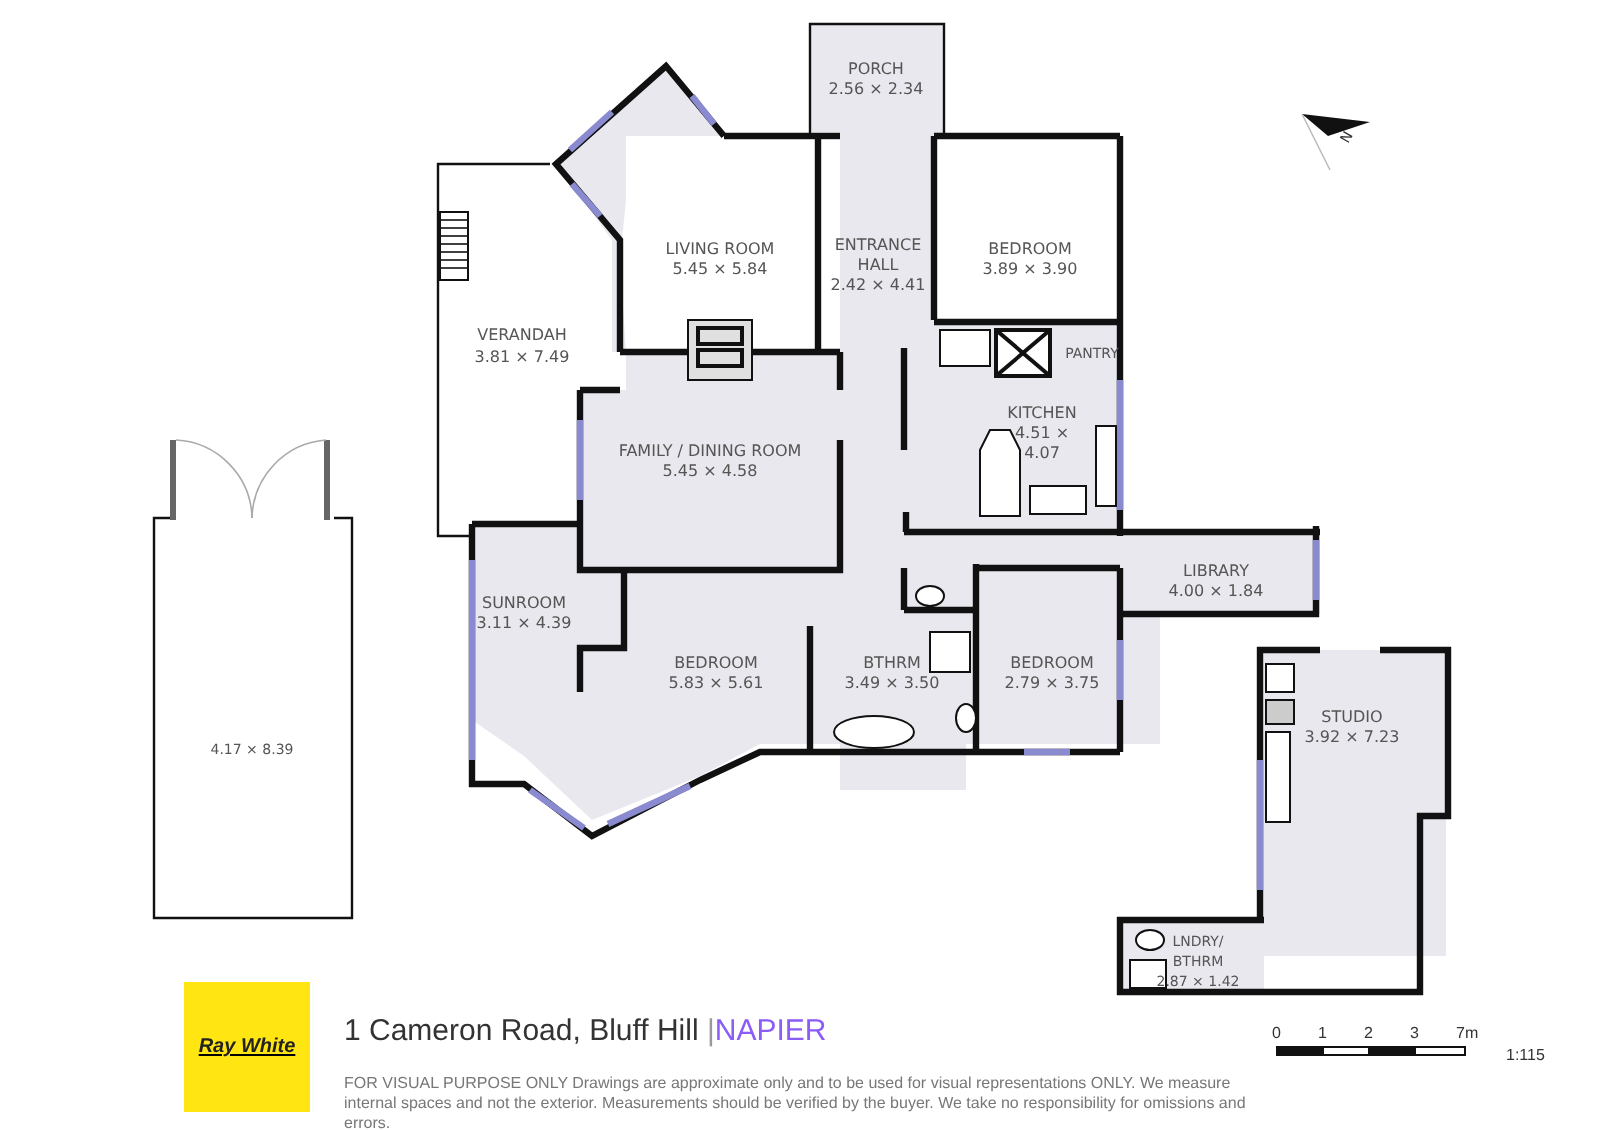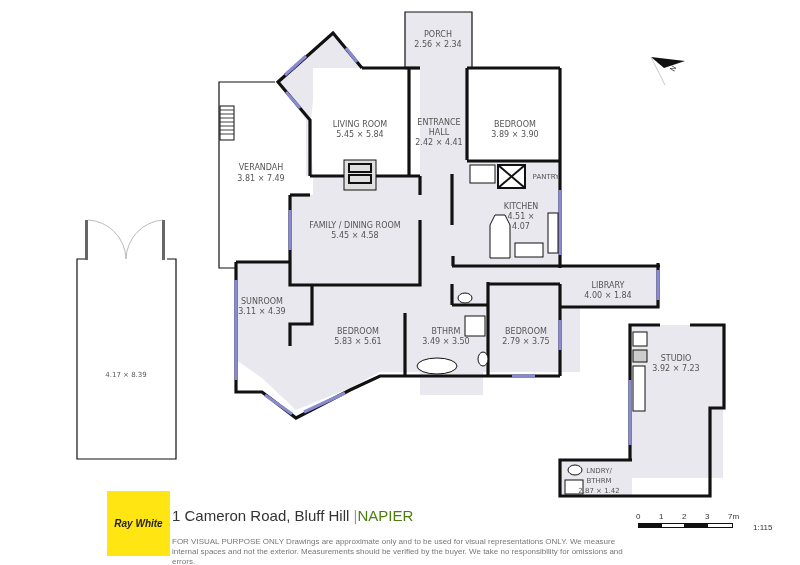--- a/index.html
+++ b/index.html
@@ -5,25 +5,25 @@
   html,body{margin:0;padding:0;background:#fff;}
   body{width:800px;height:565px;position:relative;overflow:hidden;font-family:"Liberation Sans",sans-serif;}
   svg.plan{position:absolute;left:0;top:0;}
   .lbl{font-family:"DejaVu Sans","Liberation Sans",sans-serif;font-size:8px;fill:#555;text-anchor:middle;}
   .lbl-s{font-family:"DejaVu Sans","Liberation Sans",sans-serif;font-size:7px;fill:#555;text-anchor:middle;}
   .room{fill:#e8e8ee;}
   .wall{fill:none;stroke:#111;stroke-width:3.2;stroke-linejoin:miter;}
   .thin{fill:none;stroke:#111;stroke-width:1.2;}
   .win{stroke:#8a8ad0;stroke-width:3.2;fill:none;}
   .door{fill:none;stroke:#aaa;stroke-width:0.8;}
-  .logo{position:absolute;left:107px;top:491px;width:63px;height:65px;background:#ffe512;display:flex;align-items:center;justify-content:center;}
+  .logo{position:absolute;left:92px;top:491px;width:63px;height:65px;background:#ffe512;display:flex;align-items:center;justify-content:center;text-decoration:underline;}
   .logo span{font-family:"Liberation Sans",sans-serif;font-style:italic;font-weight:bold;font-size:10px;color:#222;}
   .addr{position:absolute;left:172px;top:507px;font-size:15px;color:#333;white-space:nowrap;}
   .addr .sep{color:#999;}
-  .addr .city{color:#4d7c0f;}
+  .addr .city{color:#8b5cf6;}
   .disc{position:absolute;left:172px;top:537px;width:470px;font-size:8px;line-height:10px;color:#777;}
   .scale{position:absolute;left:634px;top:512px;width:120px;height:22px;}
   .scale .ticks span{position:absolute;top:0;font-size:8px;color:#333;}
   .scale .bar{position:absolute;top:11px;height:5px;border:1px solid #111;box-sizing:border-box;}
   .scale .ratio{position:absolute;left:119px;top:11px;font-size:8px;color:#333;}
 </style>
 </head>
 <body>
 
 <svg class="plan" width="800" height="565" viewBox="0 0 800 565">

